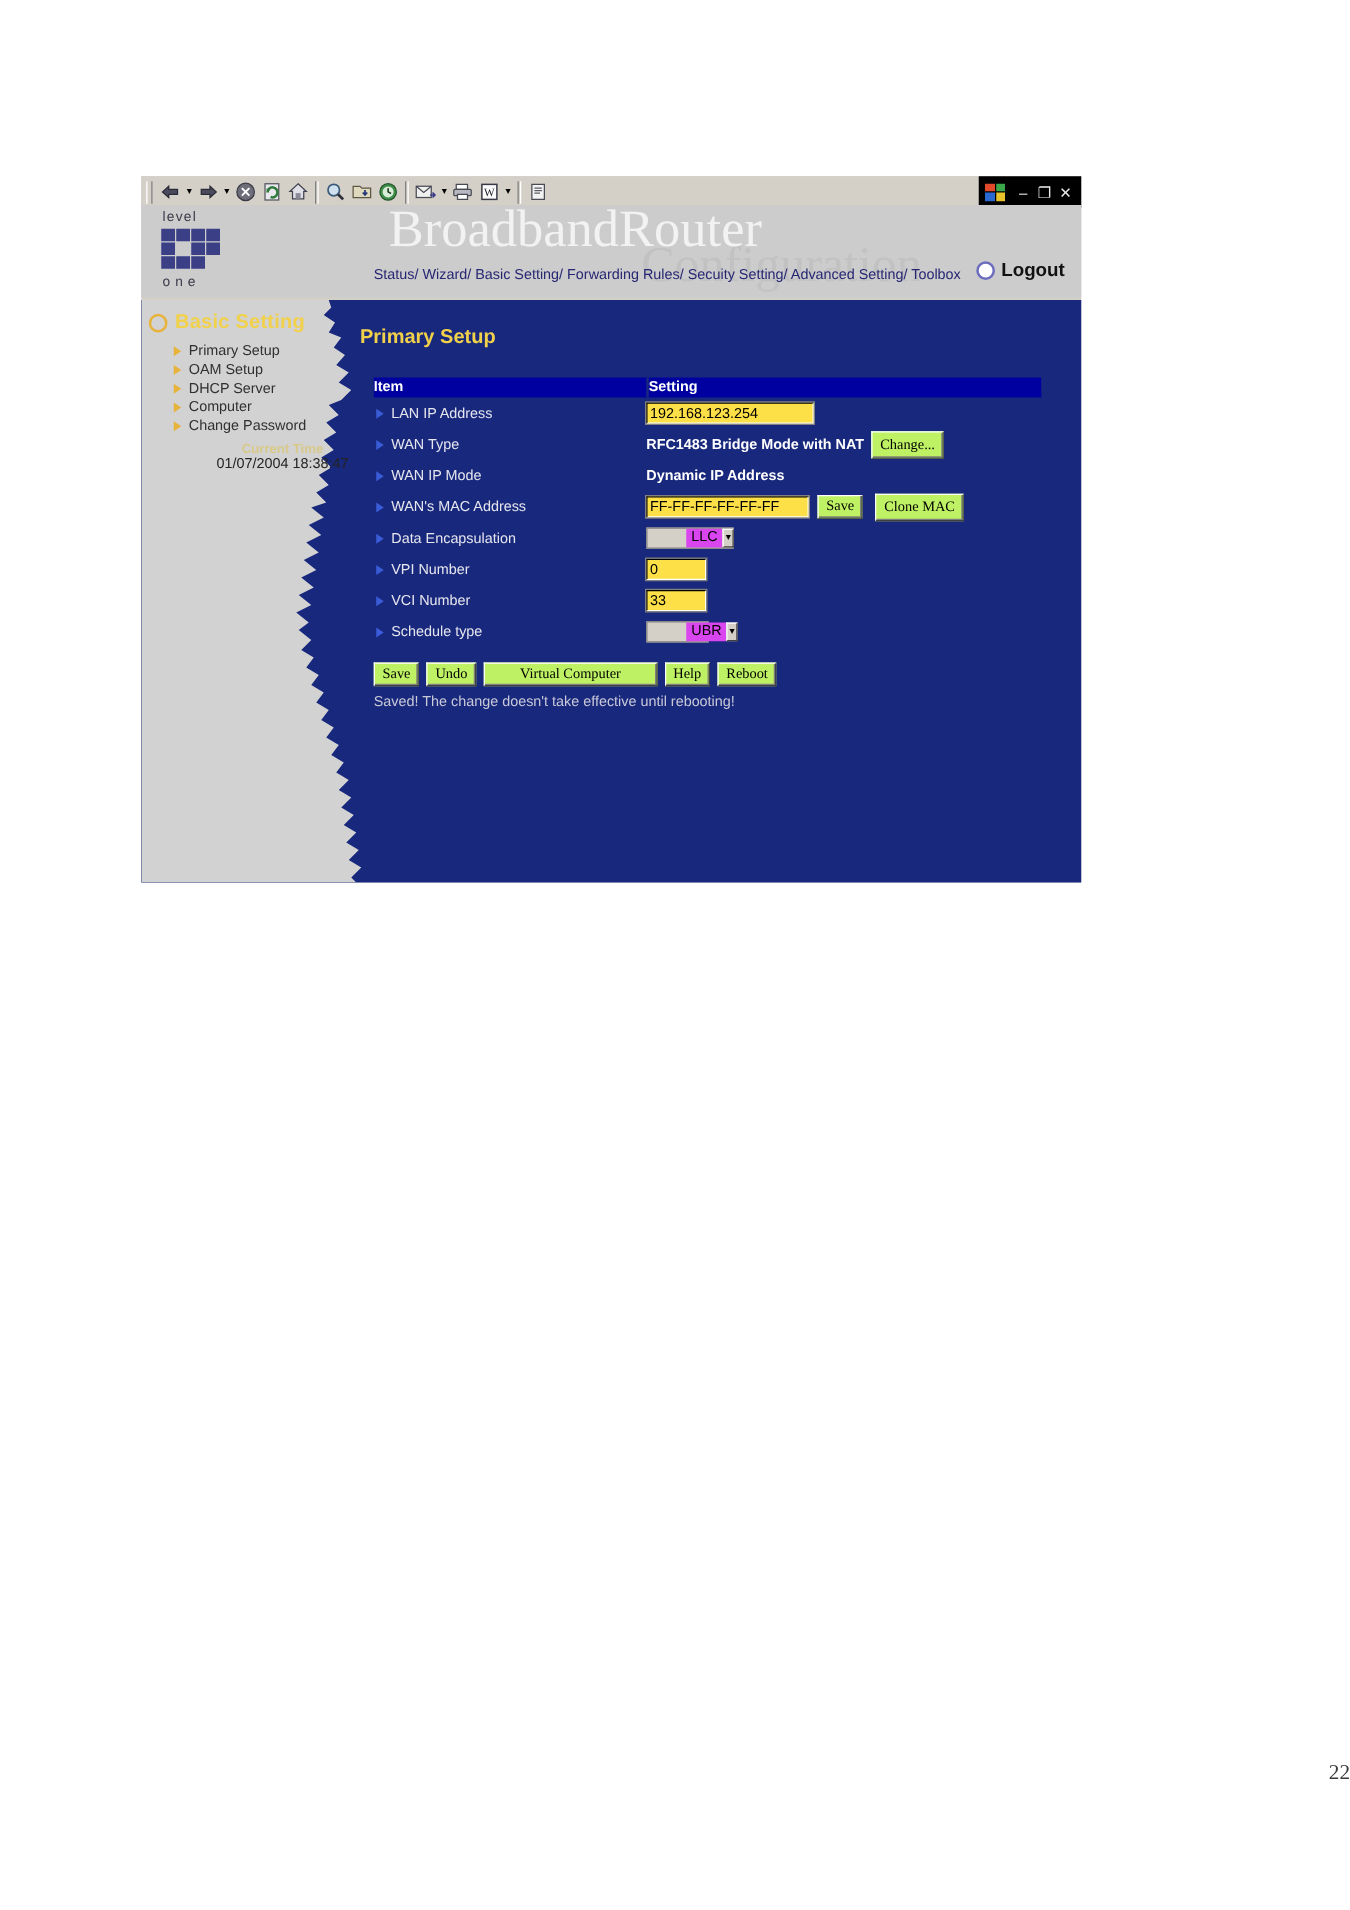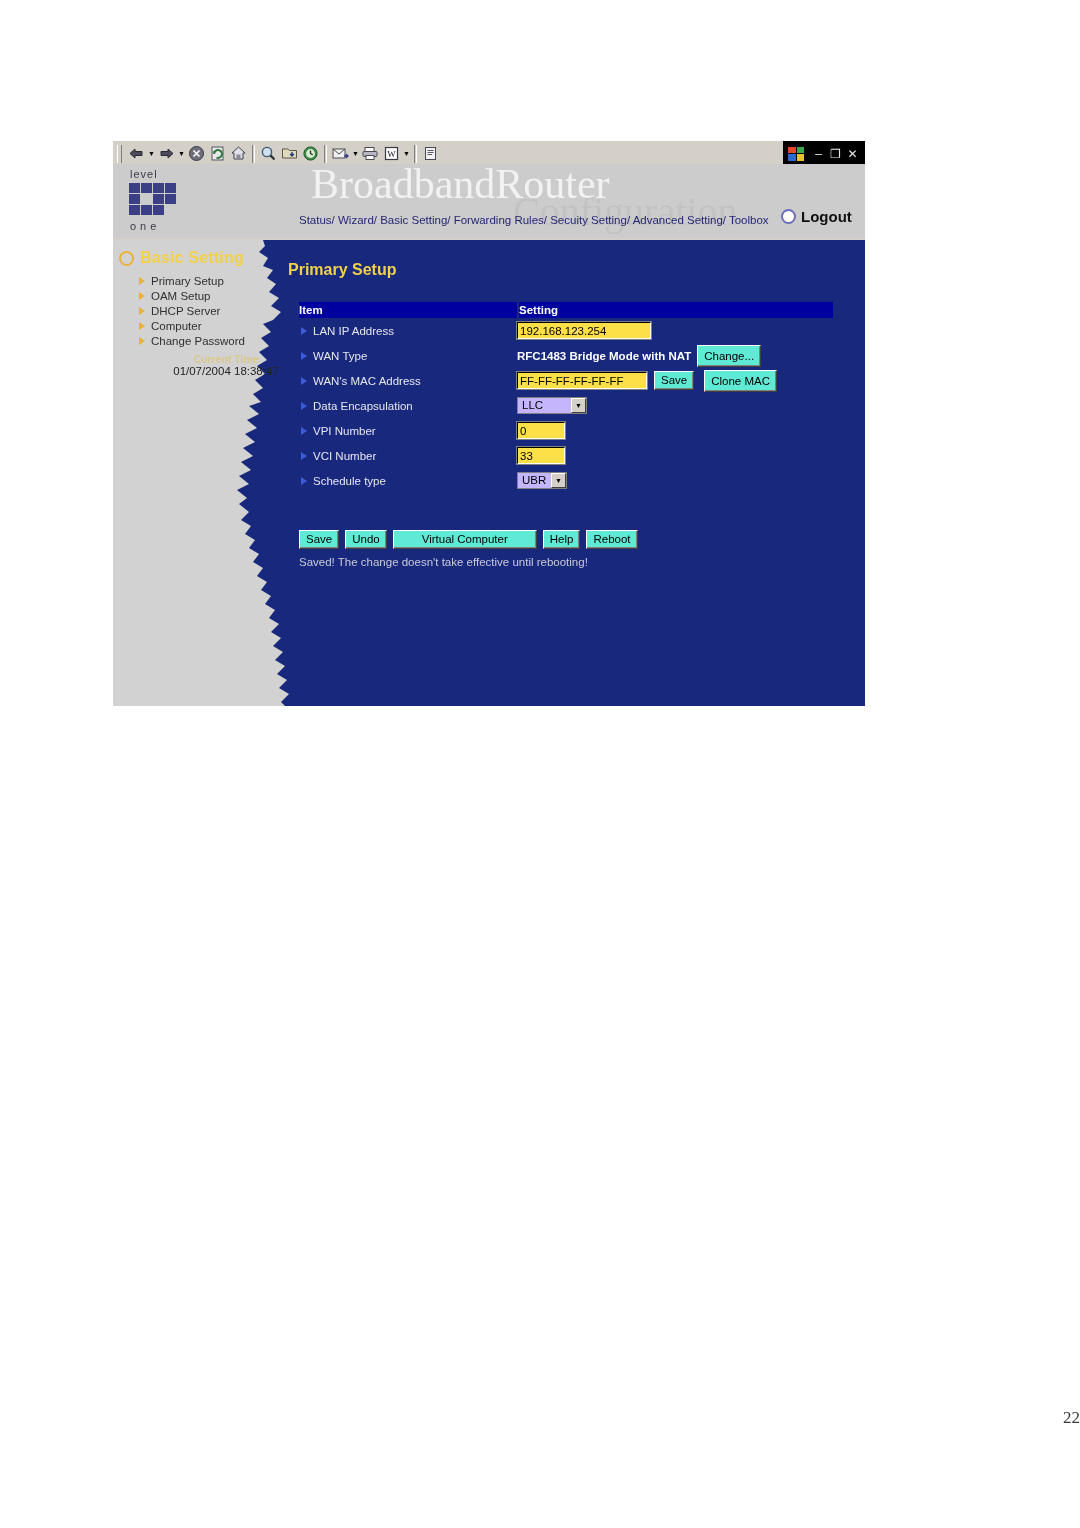--- a/index.html
+++ b/index.html
@@ -307,24 +307,24 @@
     outline: 1px solid #808080;
     height: 15px;
     padding: 0 2px;
     box-sizing: content-box;
   }
   .w-lan { width: 128px; }
   .w-mac { width: 124px; }
   .w-num { width: 42px; }
 
   .btn {
-    font-family: Liberation Sans, sans-serif;
+    font-family: Liberation Serif, serif;
     font-size: 11.5px;
     color: #000000;
-    background: #5eead4;
+    background: #bef264;
     border: 1px solid #ffffff;
     border-right-color: #404040;
     border-bottom-color: #404040;
     box-shadow: inset -1px -1px 0 #808080;
     padding: 1px 6px;
     height: 19px;
     line-height: 15px;
     box-sizing: border-box;
     white-space: nowrap;
   }
@@ -342,24 +342,25 @@
     font-size: 11.5px;
     color: #000000;
     background: #d4d0c8;
     border: 1px solid #808080;
     height: 17px;
     display: flex;
     align-items: center;
     box-sizing: border-box;
   }
   .sel .selval {
-    background: #c4b5fd;
+    background: #d946ef;
     padding: 0 4px;
     flex: 1;
     line-height: 15px;
+    margin-left: 31px;
   }
   .sel .arrow {
     width: 15px; height: 15px;
     background: #d4d0c8;
     border: 1px solid #ffffff;
     border-right-color: #404040;
     border-bottom-color: #404040;
     display: flex;
     align-items: center;
     justify-content: center;
@@ -594,20 +595,29 @@
           <div class="cell-item">
             <span class="tri-b"></span>
             <span class="cell-lbl">WAN Type</span>
           </div>
           <div class="cell-set">
             <span class="statictxt">RFC1483 Bridge Mode with NAT</span>
             <button class="btn tall" style="margin-left:6px;">Change...</button>
           </div>
         </div>
 
+        <div class="row">
+          <div class="cell-item">
+            <span class="tri-b"></span>
+            <span class="cell-lbl">WAN IP Mode</span>
+          </div>
+          <div class="cell-set">
+            <span class="statictxt">Dynamic IP Address</span>
+          </div>
+        </div>
 
         <div class="row">
           <div class="cell-item">
             <span class="tri-b"></span>
             <span class="cell-lbl">WAN's MAC Address</span>
           </div>
           <div class="cell-set">
             <input class="txt w-mac" value="FF-FF-FF-FF-FF-FF" style="">
             <button class="btn" style="margin-left:7px;">Save</button>
             <button class="btn tall" style="margin-left:10px;">Clone MAC</button>

